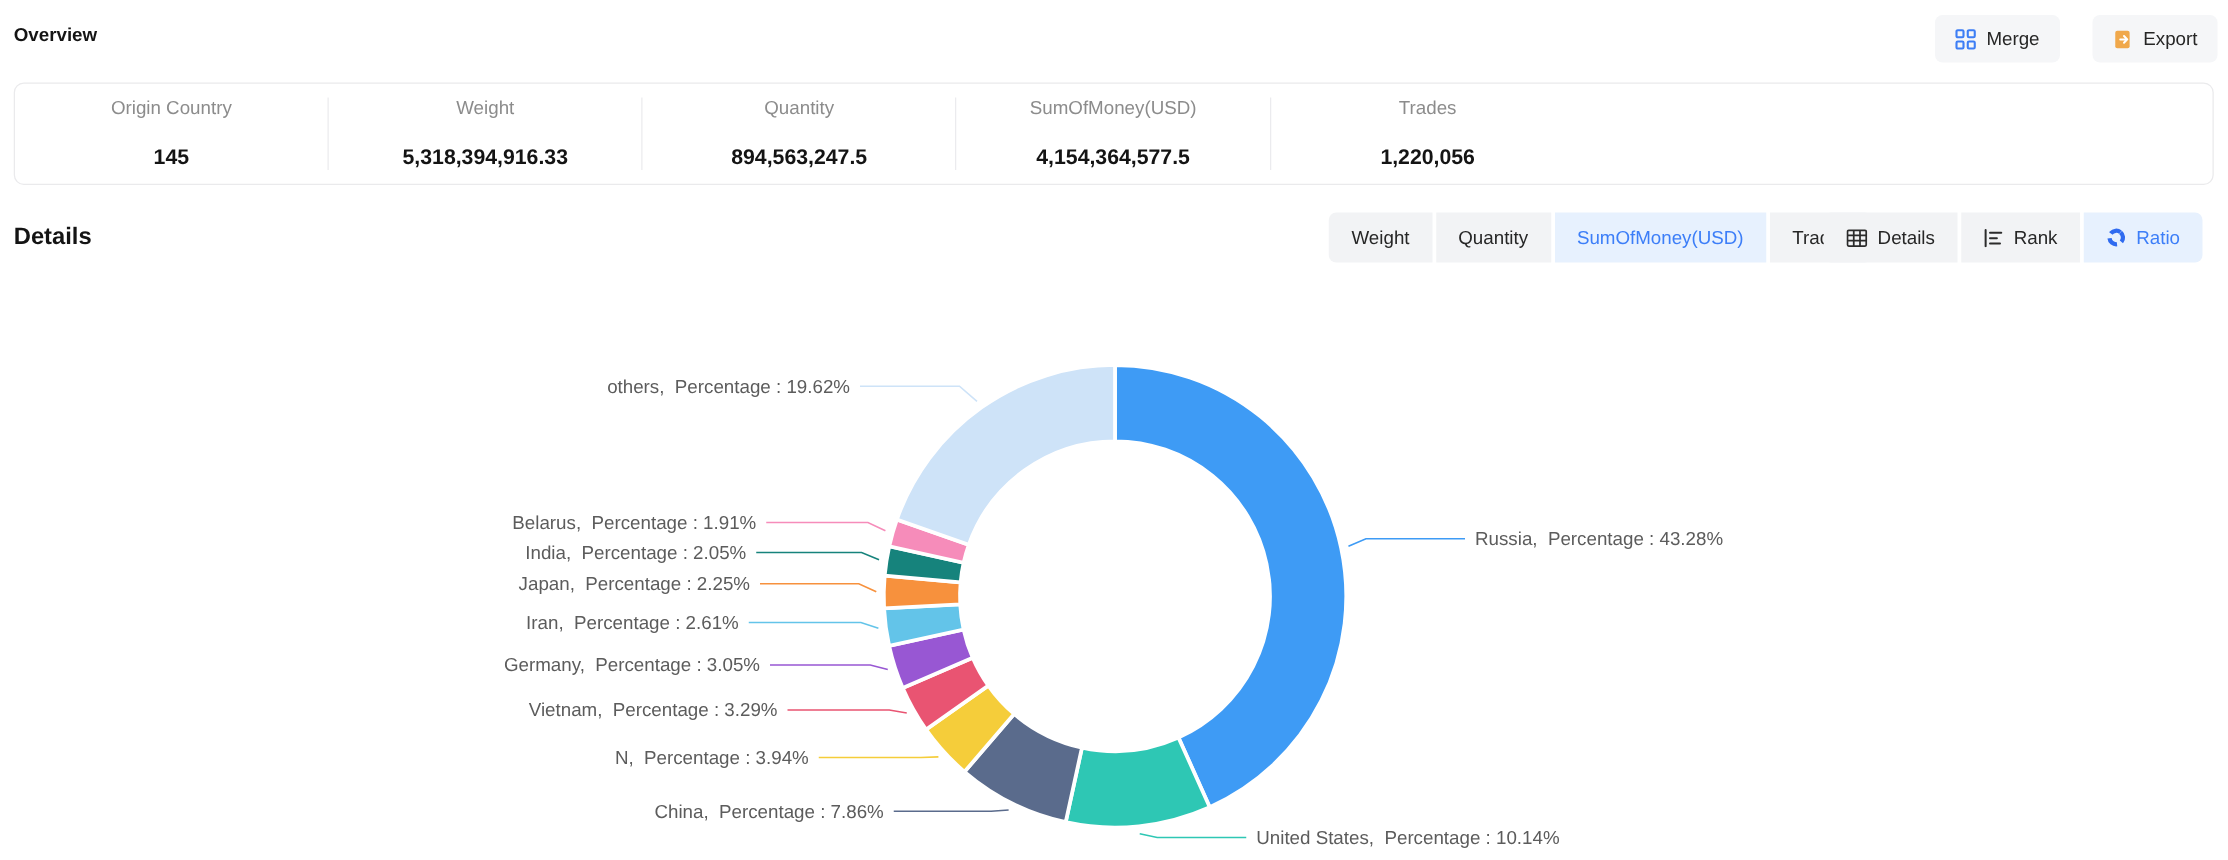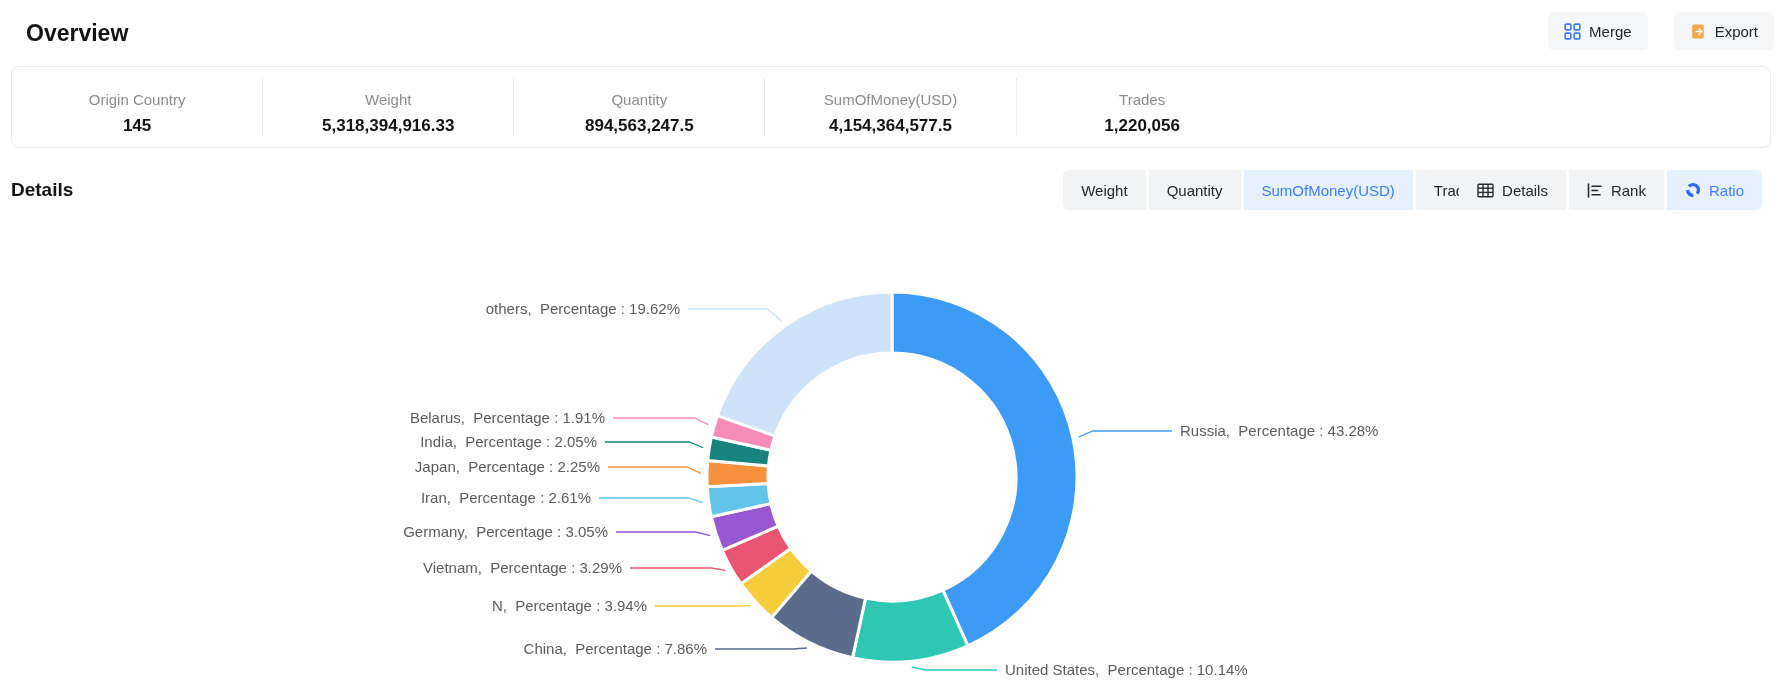--- a/index.html
+++ b/index.html
@@ -5,22 +5,22 @@
   * { box-sizing: border-box; margin: 0; padding: 0; }
   html,body { width:1782px; height:688px; }
   body {
     position: relative;
     background: #ffffff;
     font-family: "Liberation Sans", "DejaVu Sans", sans-serif;
     overflow: hidden;
     color: #262626;
   }
   .page-title {
-    position: absolute; left: 26px; top: 20px;
-    font-size: 23px; font-weight: 700; color: #141414;
+    position: absolute; left: 11px; top: 20px;
+    font-size: 15px; font-weight: 700; color: #141414;
   }
   .top-buttons {
     position: absolute; right: 8px; top: 12px;
     display: flex; gap: 26px;
   }
   .btn {
     height: 38px; padding: 0 16px;
     background: #f5f6f8; border: none; border-radius: 6px;
     display: flex; align-items: center; gap: 8px;
     font-size: 15px; color: #262626; cursor: pointer;
@@ -28,21 +28,21 @@
   }
   .btn svg { display: block; }
 
   .stats-card {
     position: absolute; left: 11px; top: 66px; width: 1760px; height: 82px;
     border: 1px solid #eaeaec; border-radius: 8px; background: #fff;
     display: grid; grid-template-columns: repeat(7, 1fr); align-items: center;
   }
   .stat-col {
     height: 58px; align-self: center;
-    display: flex; flex-direction: column; align-items: center; justify-content: flex-end;
+    display: flex; flex-direction: column; align-items: center; justify-content: space-between;
     gap: 8px; border-right: 1px solid #ebebee;
   }
   .stat-col:last-child { border-right: none; }
   .stat-label { font-size: 15px; color: #8c8c8c; }
   .stat-value { font-size: 17px; font-weight: 700; color: #141414; }
 
   .section-title {
     position: absolute; left: 11px; top: 170px; height: 40px; line-height: 40px;
     font-size: 19px; font-weight: 700; color: #141414;
   }

